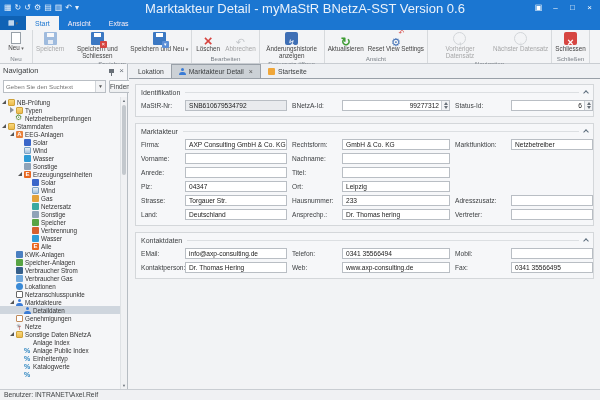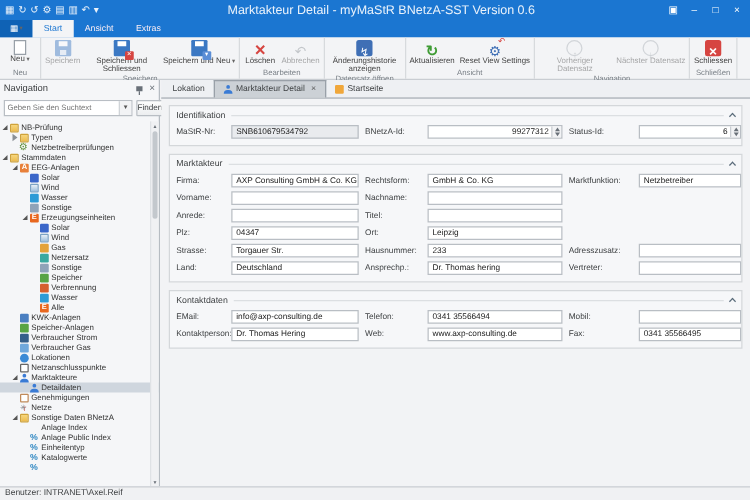--- a/index.html
+++ b/index.html
@@ -4,21 +4,21 @@
 <style>
   html,body{margin:0;padding:0;background:#888;}
   *{box-sizing:border-box;}
   .window{position:relative;width:600px;height:400px;background:#f2f3f5;
     font-family:"Liberation Sans",sans-serif;overflow:hidden;color:#3c3f41;}
   
   .titlebar{position:absolute;left:0;top:0;right:0;height:16px;background:#1b76d1;
     display:flex;align-items:center;color:#fff;}
   .qat{display:flex;align-items:center;gap:3px;padding-left:4px;}
   .qicon{font-size:8px;line-height:10px;color:#eaf2fb;cursor:default;}
-  .title{flex:1;text-align:center;font-size:10px;color:#eaf2fb;white-space:nowrap;overflow:hidden;}
+  .title{flex:1;text-align:center;font-size:13px;color:#eaf2fb;white-space:nowrap;overflow:hidden;}
   .winbtns{display:flex;align-items:center;gap:2px;padding-right:3px;}
   .winbtn{width:15px;height:12px;font-size:8px;line-height:12px;text-align:center;color:#fff;}
   
   .ribbon-tabs{position:absolute;left:0;top:16px;right:0;height:14px;background:#1b76d1;
     display:flex;align-items:flex-end;}
   .app-btn{width:26px;height:14px;background:#0f62b5;color:#fff;font-size:7px;
     display:flex;align-items:center;justify-content:center;gap:1px;}
   .rtab{font-size:7px;padding:2px 9px 2px 9px;color:#fdeff5;height:14px;line-height:11px;}
   .rtab.active{background:#f3f4f6;color:#1b76d1;}
   

